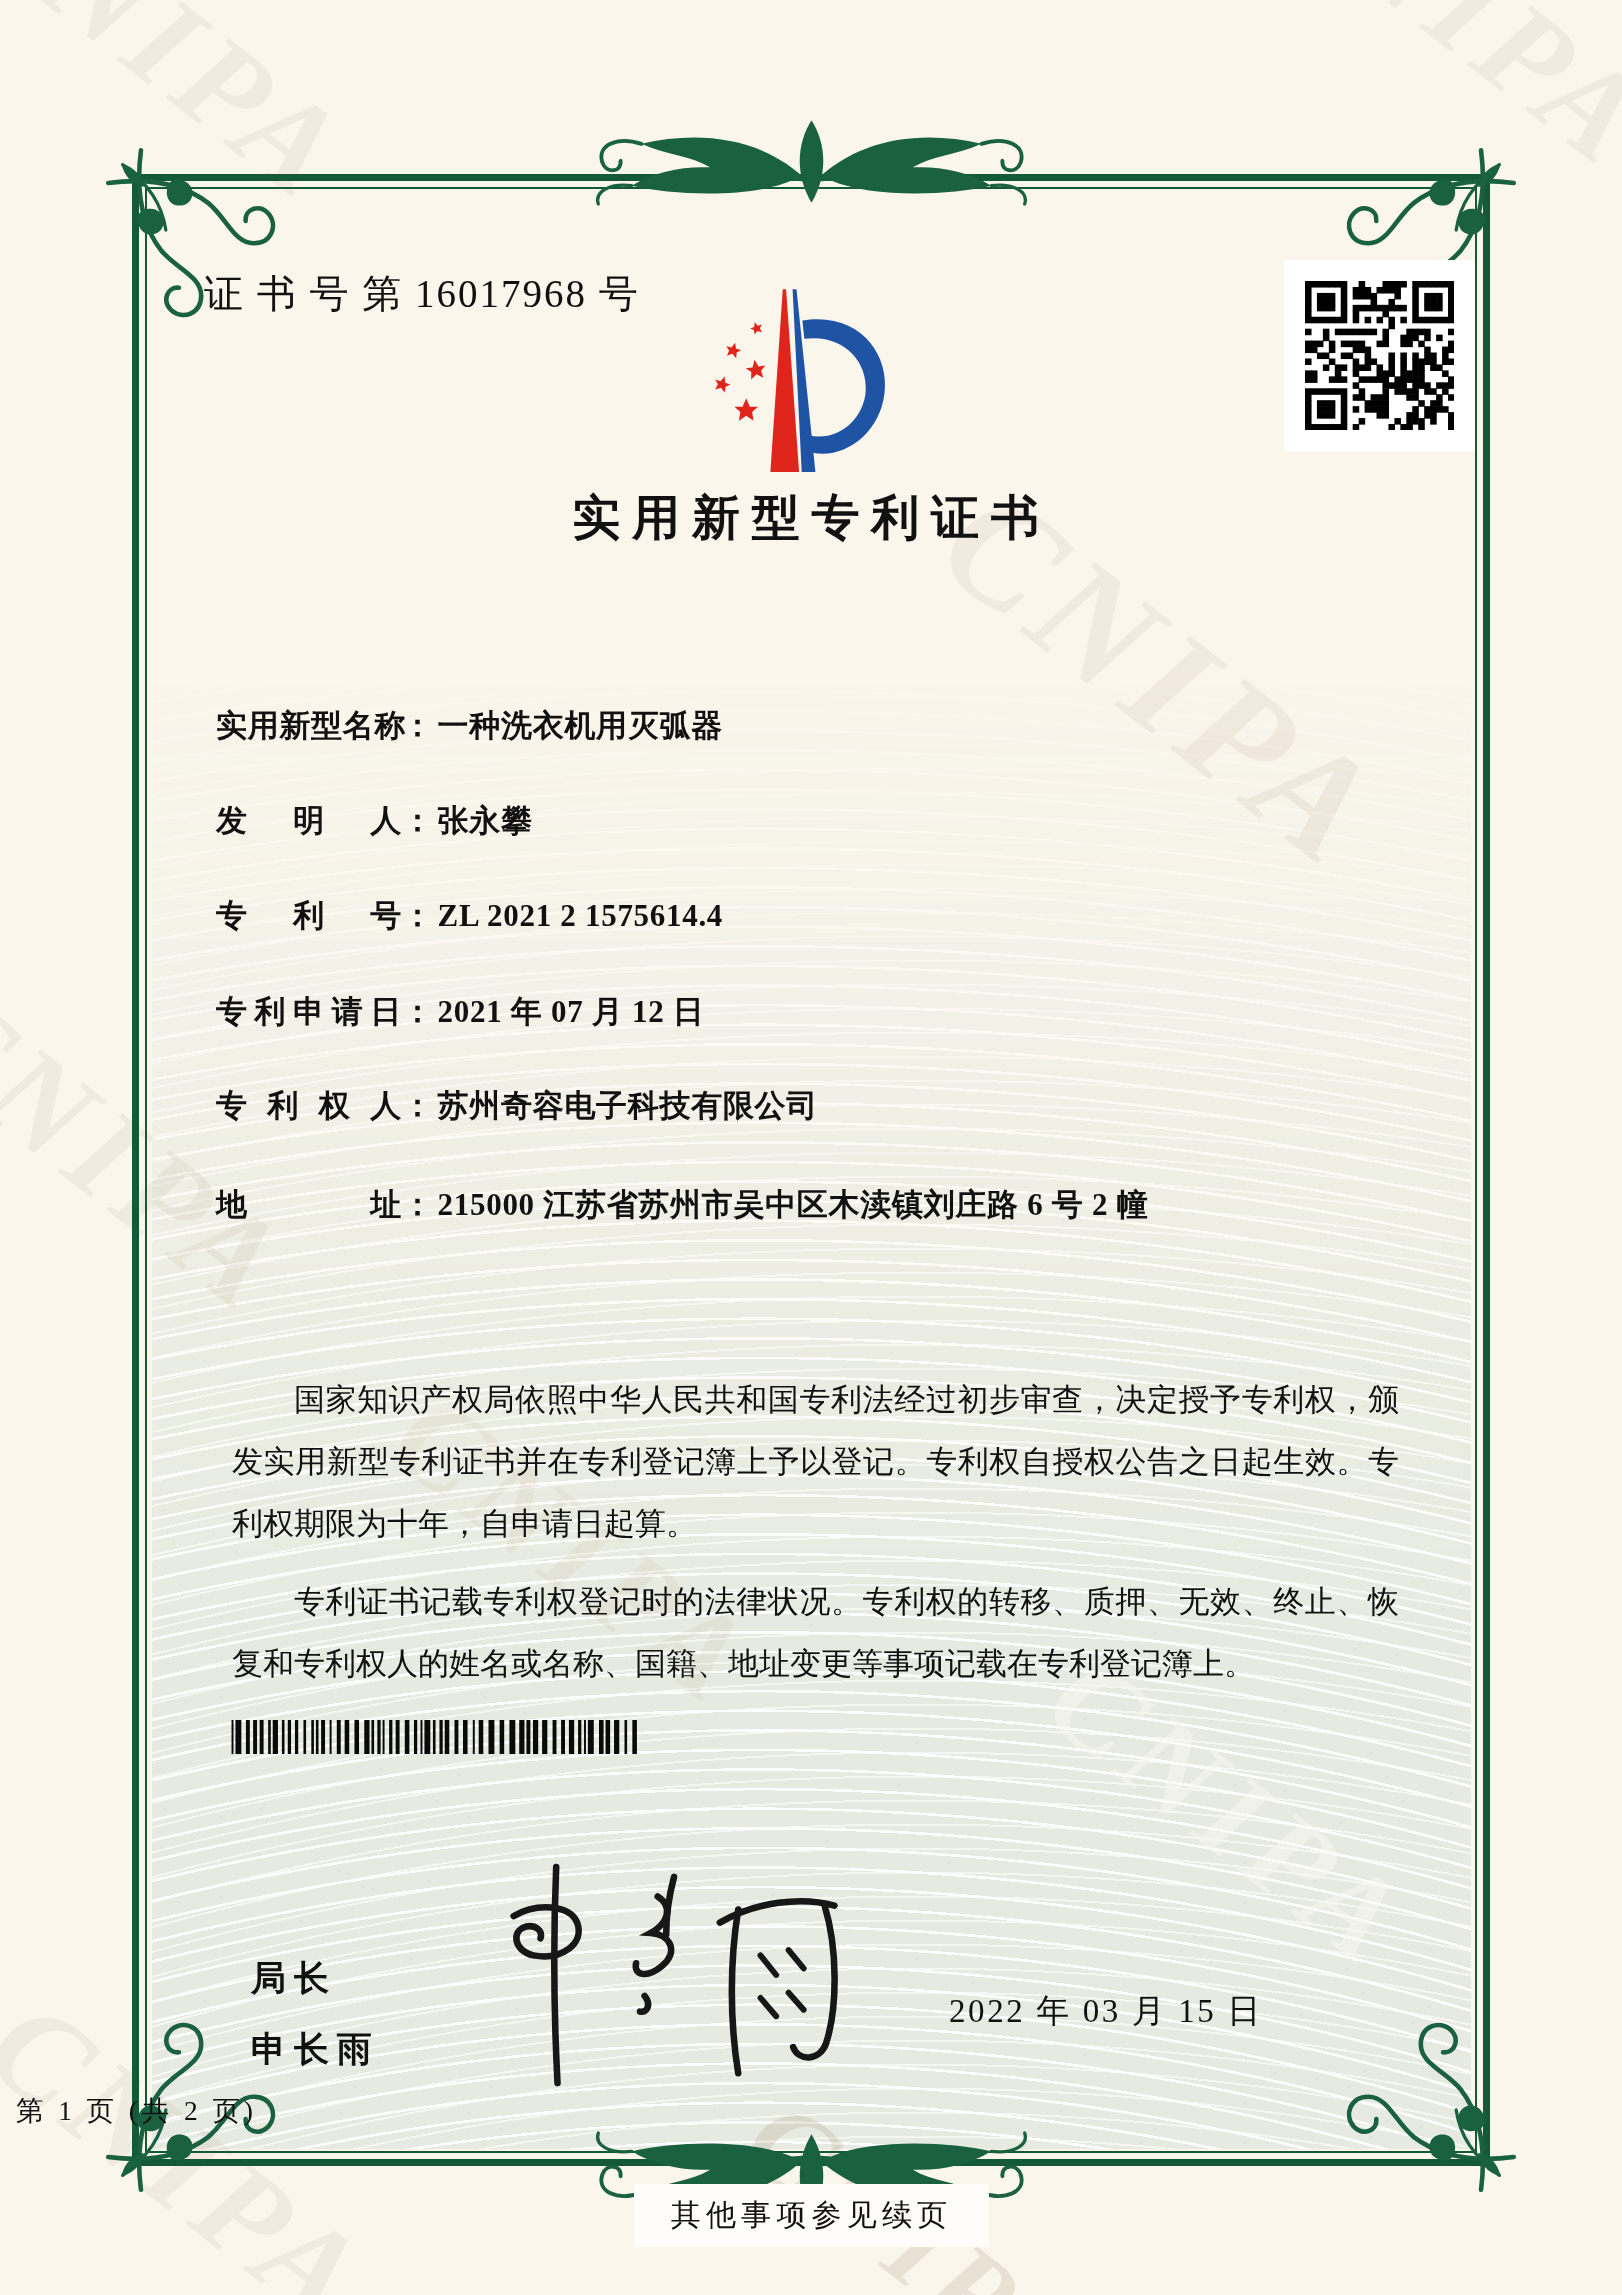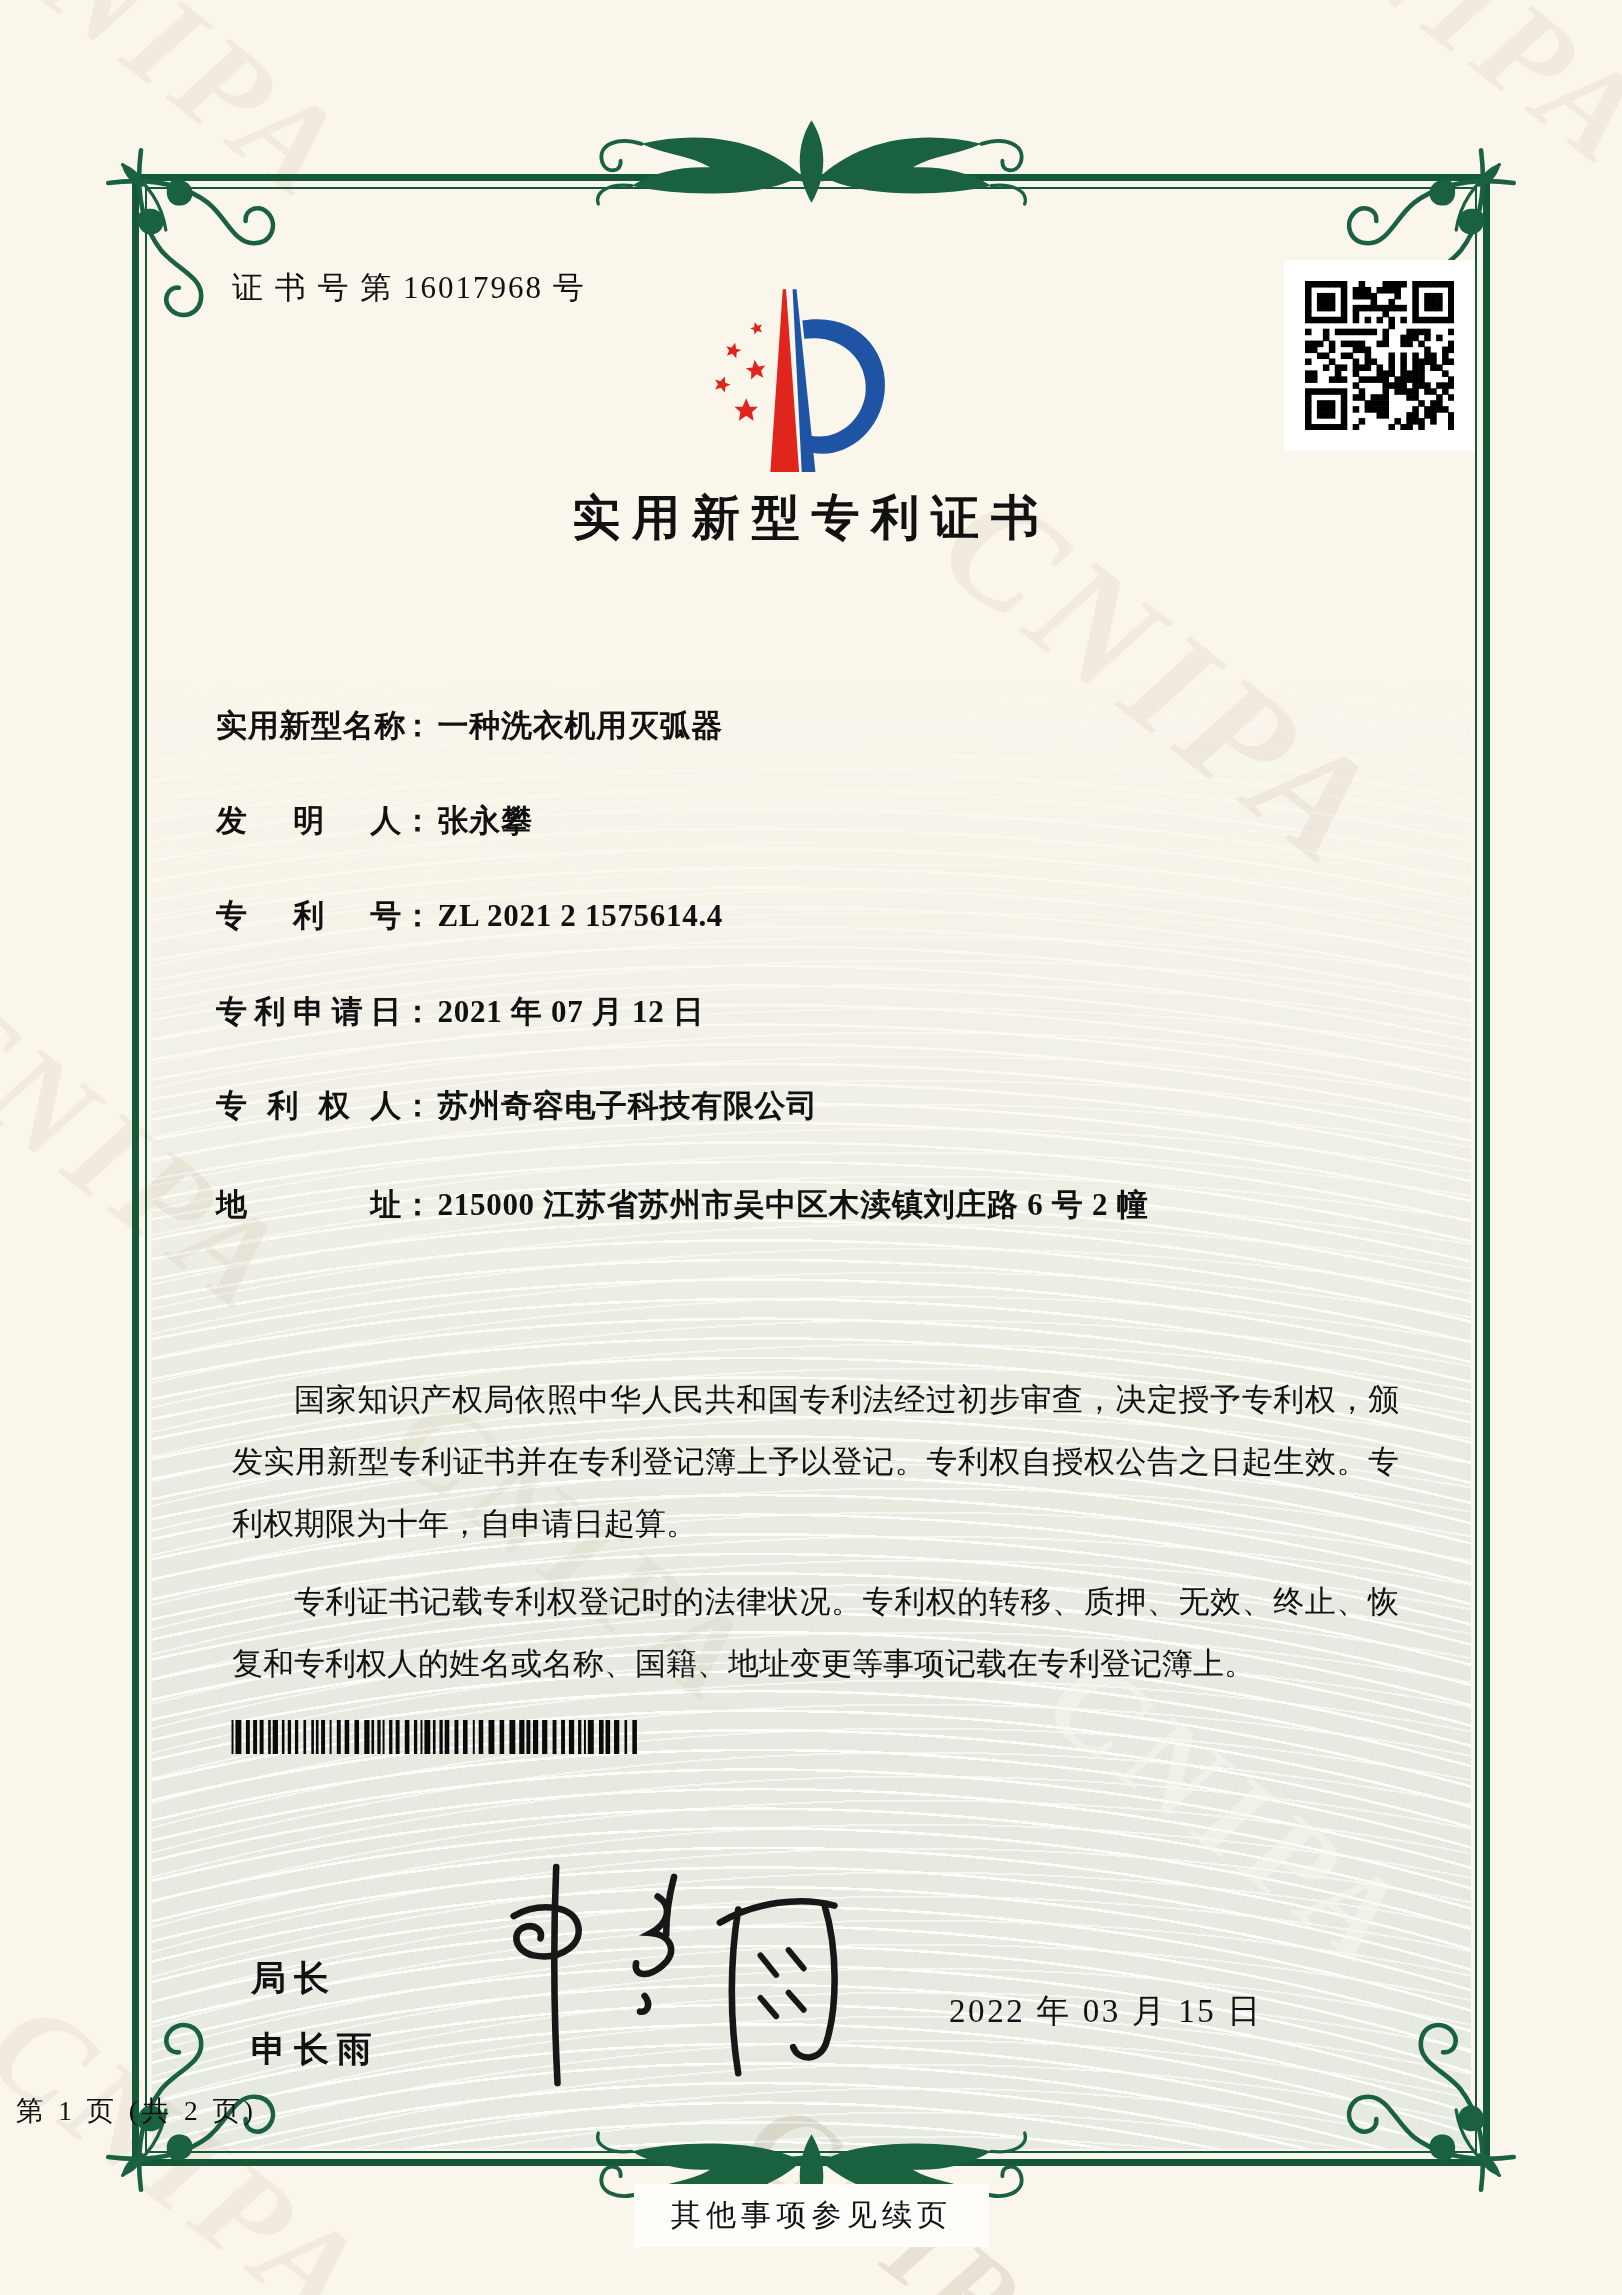--- a/index.html
+++ b/index.html
@@ -23,21 +23,21 @@
 
   
   .frame-outer{position:absolute;z-index:3;left:132px;top:174px;width:1358px;height:1992px;
       border:7.2px solid #155a38;box-sizing:border-box;}
   .frame-inner{position:absolute;z-index:3;left:145px;top:187px;width:1332px;height:1966px;
       border:2.6px solid #155a38;box-sizing:border-box;}
   .orn{position:absolute;z-index:4;}
 
   
   .ct{position:absolute;z-index:5;color:#111;}
-  .cert-no{left:232px;top:267px;font-size:31px;letter-spacing:2px;}
+  .cert-no{left:204px;top:267px;font-size:39px;letter-spacing:2px;}
   .title{left:0;right:0;top:486px;text-align:center;font-size:48px;font-weight:bold;letter-spacing:11.8px;}
   .frow{left:216px;font-size:31px;letter-spacing:0.7px;white-space:nowrap;font-weight:bold;}
   .flabel{display:inline-block;width:186px;text-align:justify;text-align-last:justify;vertical-align:top;}
   .fvalue{margin-left:3.9px;}
   .grant2{margin-left:98px;}
   .paras{left:216px;top:1353px;width:1199px;font-size:31px;line-height:62px;text-align:justify;}
   .paras p{margin:16px;text-indent:2em;}
   .sig-title{left:251px;top:1955px;font-size:35px;letter-spacing:7.9px;font-weight:600;}
   .sig-name{left:251px;top:2026px;font-size:35px;letter-spacing:7.9px;font-weight:600;}
   .issue-date{left:949px;top:1989px;font-size:33px;letter-spacing:2.6px;}

